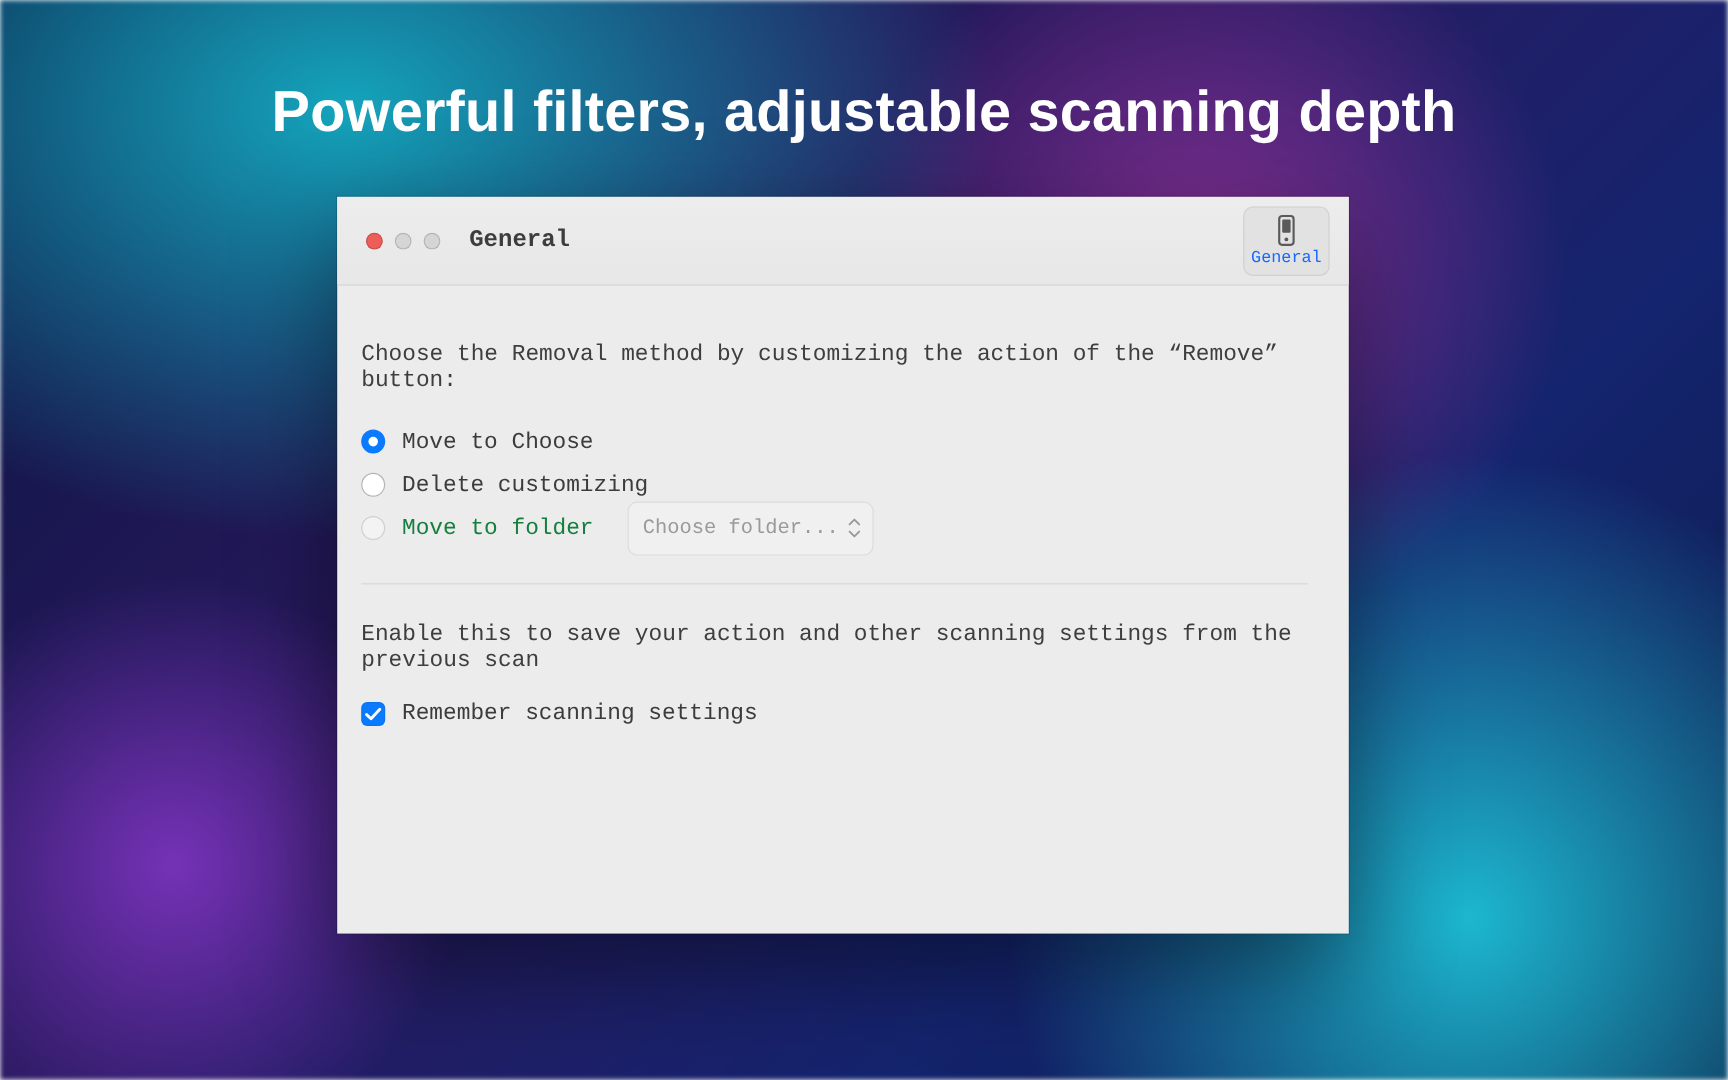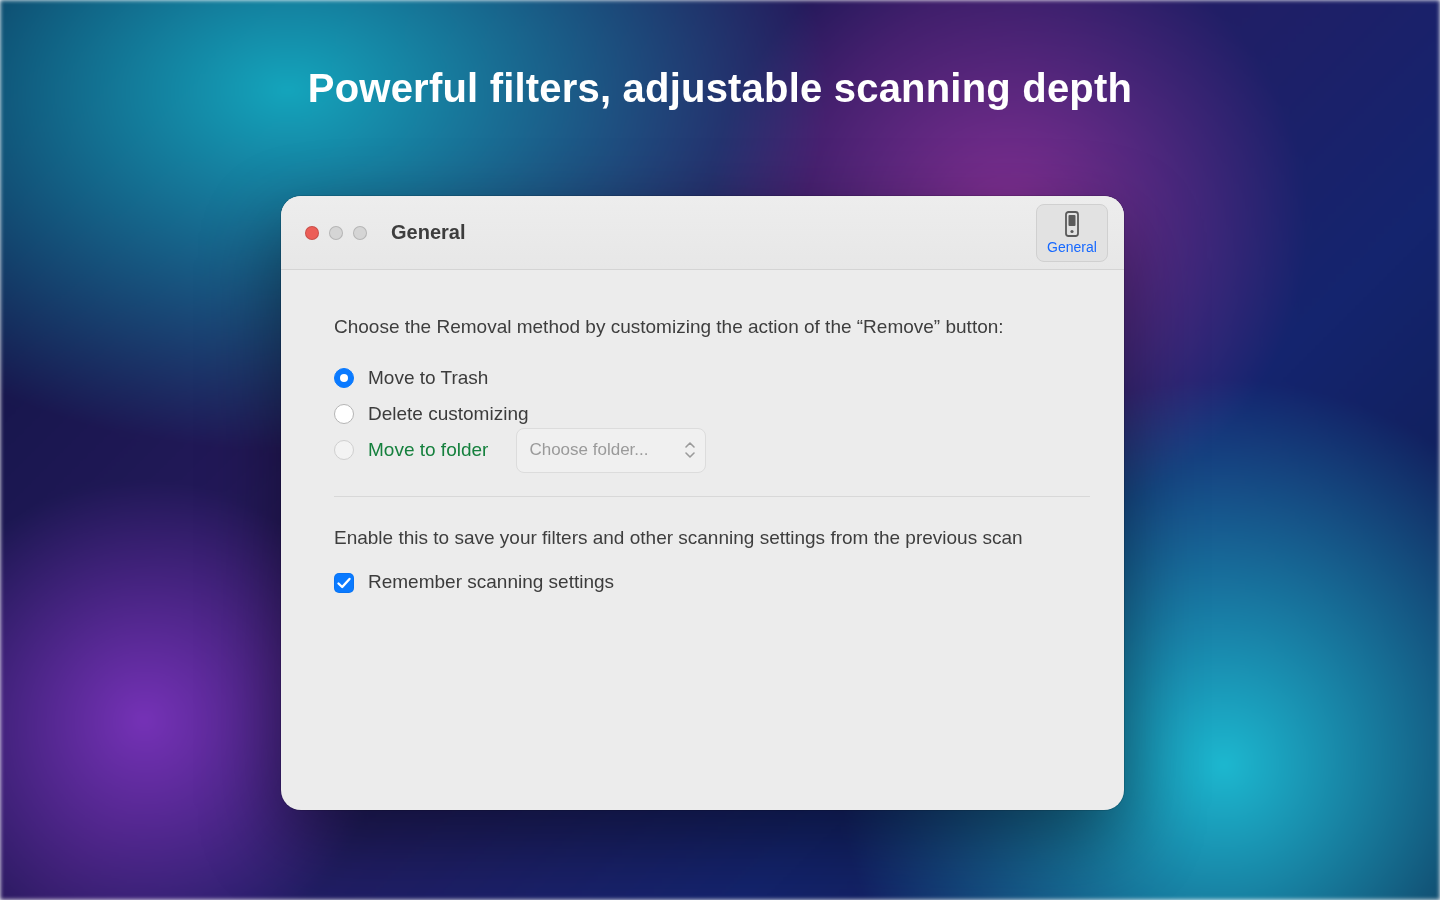--- a/index.html
+++ b/index.html
@@ -11,32 +11,33 @@
       radial-gradient(ellipse 700px 700px at 85% 85%, rgba(30,200,220,0.9), transparent 55%),
       radial-gradient(ellipse 500px 500px at 70% 25%, rgba(200,60,180,0.6), transparent 60%),
       radial-gradient(ellipse 400px 400px at 10% 80%, rgba(150,60,220,0.7), transparent 60%),
       linear-gradient(135deg, #0a1440 0%, #2a1a60 40%, #14246e 70%, #0c1a44 100%);
     filter: blur(2px);
   }
   .headline {
     position: absolute; top: 66px; left: 0; right: 0;
     text-align: center;
     color: #ffffff;
-    font-size: 40px;
+    font-size: 48px;
     font-weight: 700;
     letter-spacing: 0.2px;
   }
   .window {
     position: absolute;
-    left: 281px; top: 196px;
+    left: 281px; top: 164px;
     width: 843px; height: 614px;
     background: #ececec;
-    border-radius: 20px;
+    border-radius: 0;
     box-shadow: 0 30px 80px rgba(0,0,0,0.45), 0 0 0 1px rgba(0,0,0,0.12);
     overflow: hidden;
+    font-family: Liberation Mono, monospace;
   }
   .titlebar {
     height: 74px;
     background: linear-gradient(#ededed, #e7e7e7);
     border-bottom: 1px solid #d4d4d4;
     display: flex; align-items: center;
     position: relative;
     padding-left: 24px;
   }
   .traffic { display: flex; gap: 10px; align-items: center; }
@@ -50,21 +51,21 @@
     background: #e2e2e2;
     border: 1px solid #d0d0d0;
     border-radius: 8px;
     display: flex; flex-direction: column; align-items: center; justify-content: center;
     gap: 2px;
   }
   .toolbar-item .icn {
     width: 22px; height: 26px; position: relative;
   }
   .toolbar-label { font-size: 14px; color: #1668ff; font-weight: 500; }
-  .content { padding: 46px 34px 20px 53px; color: #3c3c3c; }
+  .content { padding: 46px 34px 20px 20px; color: #3c3c3c; }
   .section-desc { font-size: 19px; color: #3e3e3e; margin-bottom: 22px; }
   .radio-row { display: flex; align-items: center; gap: 14px; height: 36px; font-size: 19px; }
   .radio {
     width: 20px; height: 20px; border-radius: 50%;
     border: 1px solid #b5b5b5; background: #fff;
     position: relative; flex: none;
   }
   .radio.selected { border-color: #0a7aff; background: #0a7aff; }
   .radio.selected::after {
     content: ""; position: absolute; inset: 5px; background: #fff; border-radius: 50%;
@@ -122,21 +123,21 @@
       </span>
       <span class="toolbar-label">General</span>
     </div>
   </div>
 
   <div class="content">
     <div class="section-desc">Choose the Removal method by customizing the action of the “Remove” button:</div>
 
     <div class="radio-row">
       <span class="radio selected"></span>
-      <span class="radio-label">Move to Trash</span>
+      <span class="radio-label">Move to Choose</span>
     </div>
 
     <div class="radio-row">
       <span class="radio"></span>
       <span class="radio-label">Delete customizing</span>
     </div>
 
     <div class="radio-row row-disabled">
       <span class="radio disabled"></span>
       <span class="radio-label">Move to folder</span>
@@ -148,21 +149,21 @@
             </svg>
           <svg width="14" height="8" viewBox="0 0 14 8">
               <path d="M3 2 L7 6 L11 2" fill="none" stroke="#9a9a9a" stroke-width="1.6" stroke-linecap="round" stroke-linejoin="round"></path>
             </svg>
         </span>
       </span>
     </div>
 
     <div class="divider"></div>
 
-    <div class="section-desc">Enable this to save your filters and other scanning settings from the previous scan</div>
+    <div class="section-desc">Enable this to save your action and other scanning settings from the previous scan</div>
 
     <div class="check-row">
       <span class="checkbox">
         <svg viewBox="0 0 20 20">
             <path d="M4.5 10.5 L8.2 14 L15.5 6" fill="none" stroke="#fff" stroke-width="2.4" stroke-linecap="round" stroke-linejoin="round"></path>
           </svg>
       </span>
       <span>Remember scanning settings</span>
     </div>
   </div>

